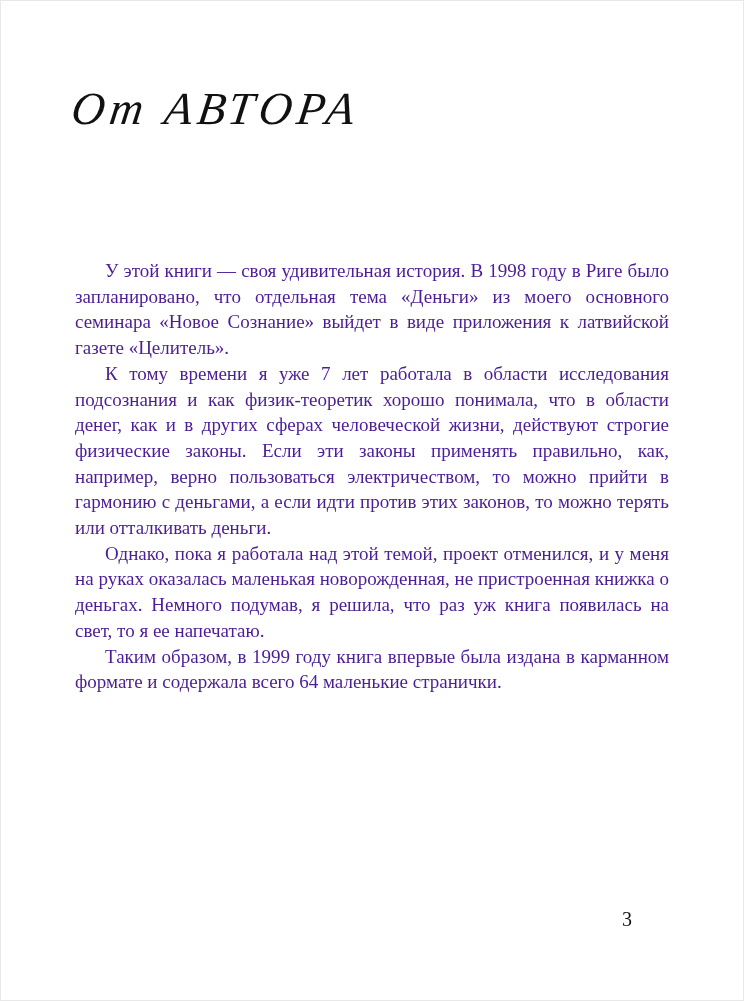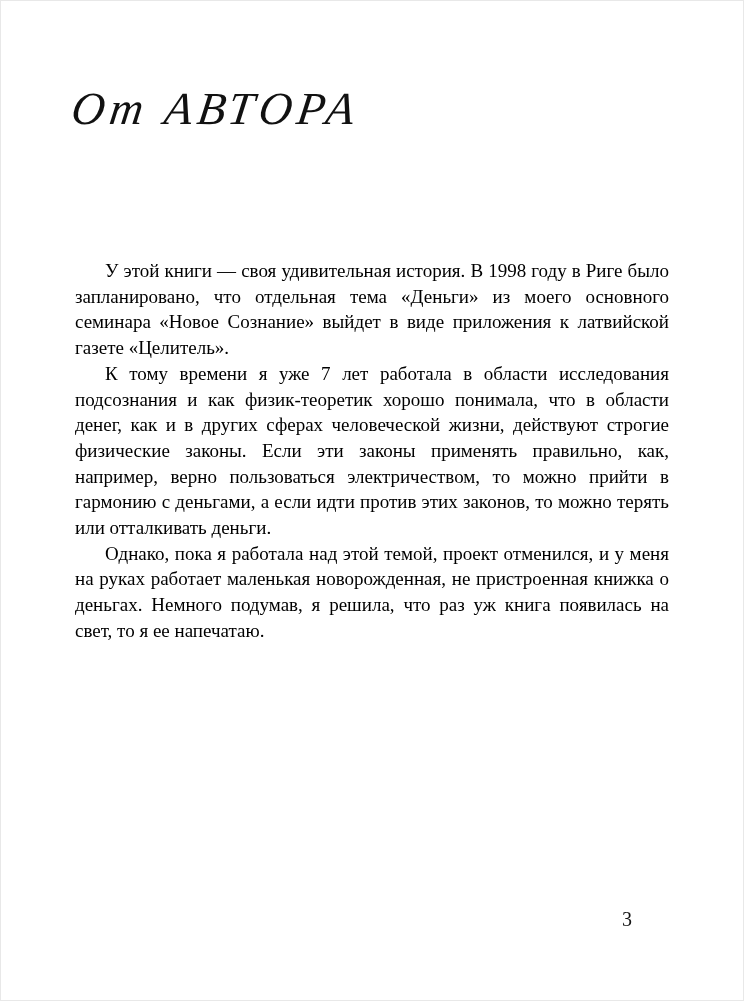--- a/index.html
+++ b/index.html
@@ -33,21 +33,21 @@
       white-space: nowrap;
     }
     .body-text {
       position: absolute;
       top: 258px;
       left: 75px;
       width: 594px;
       font-size: 19px;
       line-height: 25.7px;
       text-align: justify;
-      color: #000000;
+      color: #4c1d95;
     }
     .body-text p {
       margin: 0;
       padding: 0;
       text-indent: 30px;
       hyphens: auto;
     }
     .page-number {
       position: absolute;
       right: 112px;
@@ -59,18 +59,19 @@
 </head>
 <body>
 
 <div class="page" lang="ru">
 
   <div class="heading">От АВТОРА</div>
 
   <div class="body-text">
     <p>У этой книги — своя удивительная история. В 1998 году в Риге было запланировано, что отдельная тема «Деньги» из моего основного семинара «Новое Сознание» выйдет в виде приложения к латвийской газете «Целитель».</p>
     <p>К тому времени я уже 7 лет работала в области исследования подсознания и как физик-теоретик хорошо понимала, что в области денег, как и в других сферах человеческой жизни, действуют строгие физические законы. Если эти законы применять правильно, как, например, верно пользоваться электричеством, то можно прийти в гармонию с деньгами, а если идти против этих законов, то можно терять или отталкивать деньги.</p>
-    <p>Однако, пока я работала над этой темой, проект отменился, и у меня на руках работает маленькая новорожденная, не пристроенная книжка о деньгах. Немного подумав, я решила, что раз уж книга появилась на свет, то я ее напечатаю.</p>
+    <p>Однако, пока я работала над этой темой, проект отменился, и у меня на руках оказалась маленькая новорожденная, не пристроенная книжка о деньгах. Немного подумав, я решила, что раз уж книга появилась на свет, то я ее напечатаю.</p>
+    <p>Таким образом, в 1999 году книга впервые была издана в карманном формате и содержала всего 64 маленькие странички.</p>
   </div>
 
   <div class="page-number">3</div>
 
 </div>
 
 </body></html>

